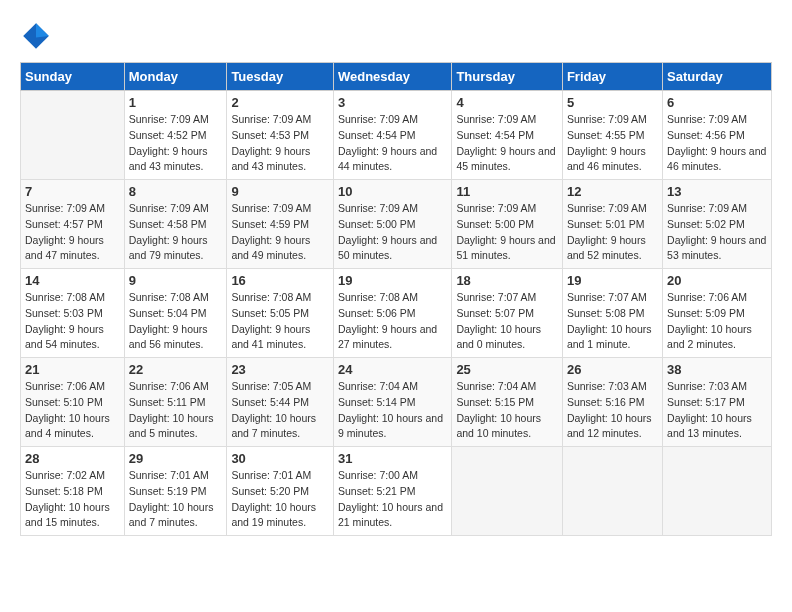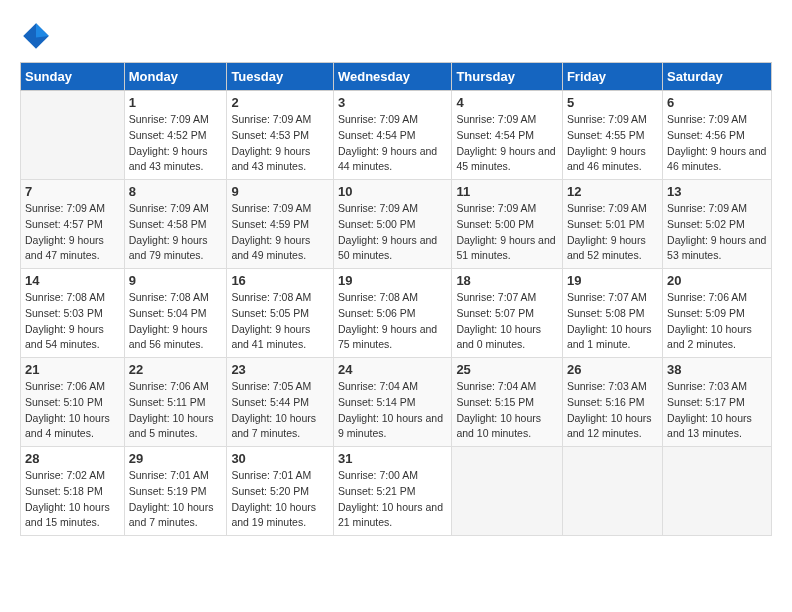--- a/index.html
+++ b/index.html
@@ -250,21 +250,21 @@
           <span>Sunrise: 7:08 AM</span><br>
           <span>Sunset: 5:05 PM</span><br>
           <span>Daylight: 9 hours and 41 minutes.</span>
         </div>
       </td>
         <td>
         <span class="day-num">19</span>
         <div class="day-info">
           <span>Sunrise: 7:08 AM</span><br>
           <span>Sunset: 5:06 PM</span><br>
-          <span>Daylight: 9 hours and 75 minutes.</span>
+          <span>Daylight: 9 hours and 27 minutes.</span>
         </div>
       </td>
         <td>
         <span class="day-num">18</span>
         <div class="day-info">
           <span>Sunrise: 7:07 AM</span><br>
           <span>Sunset: 5:07 PM</span><br>
           <span>Daylight: 10 hours and 0 minutes.</span>
         </div>
       </td>

